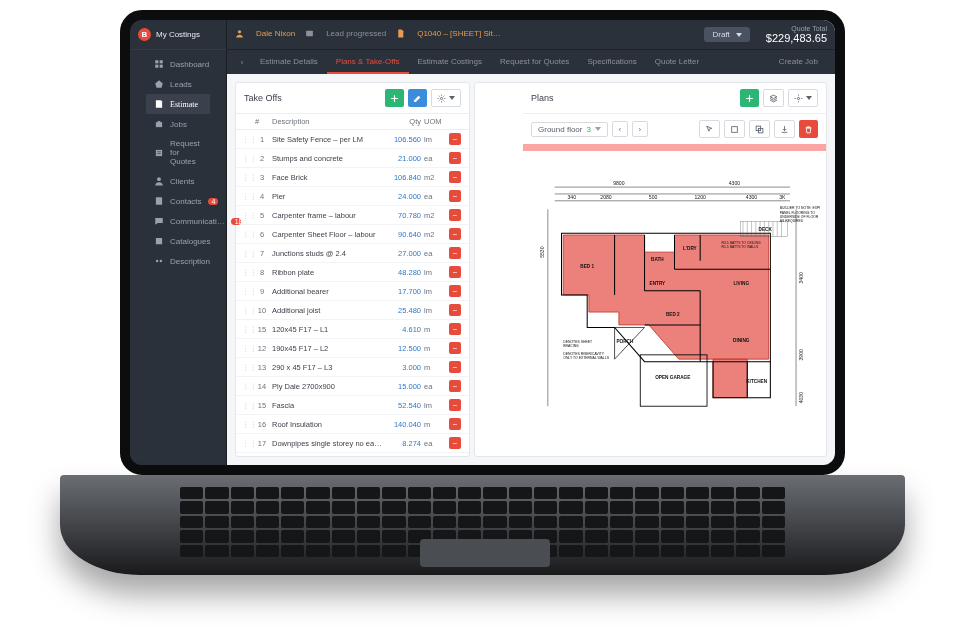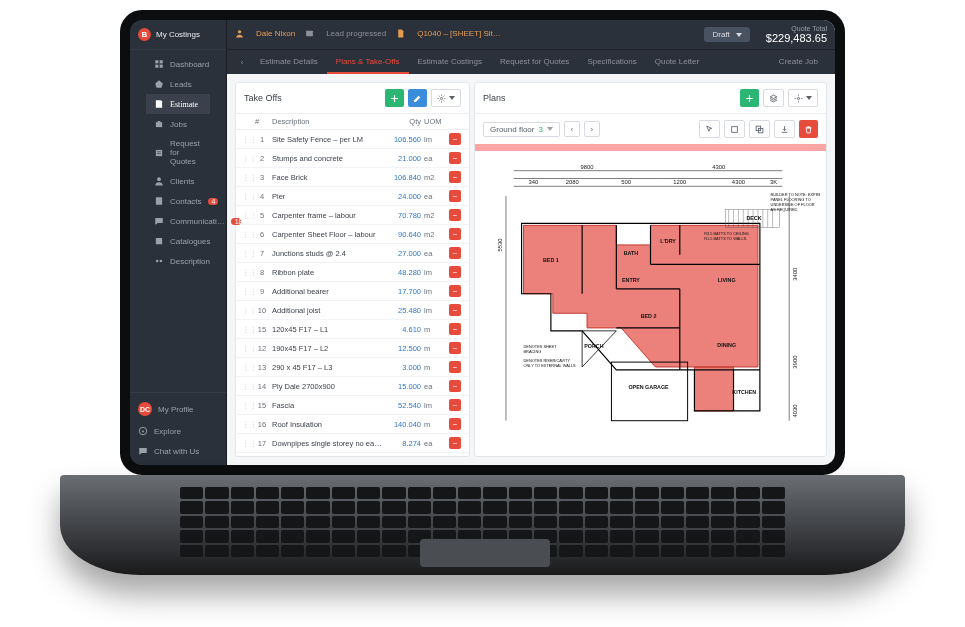--- a/index.html
+++ b/index.html
@@ -93,21 +93,21 @@
   .thead{color:#6b717c;border-bottom:1px solid #eceef2;font-size:7.5px;}
   .trow{border-bottom:1px solid #f2f3f6;font-size:7.5px;}
   .trow .grip{color:#c4c8cf;cursor:grab;}
   .trow .num{color:#6b717c;text-align:center;}
   .trow .desc{color:#3a3f47;white-space:nowrap;overflow:hidden;text-overflow:ellipsis;}
   .trow .qty{color:#2f78c9;text-align:right;cursor:pointer;}
   .trow .uom{color:#6b717c;}
   .trow .del{width:12px;height:12px;border-radius:2px;background:#e74b3c;color:#fff;display:flex;align-items:center;justify-content:center;font-size:8px;cursor:pointer;}
 
   
-  .plans{flex:1;}
+  .plans{flex:1;padding-left:48px;}
   .plans-toolbar{display:flex;align-items:center;gap:4px;padding:6px 8px;border-bottom:7px solid #fca5a5;}
   .select{border:1px solid #d7dbe1;border-radius:2px;padding:2px 6px;display:flex;align-items:center;gap:4px;cursor:pointer;color:#5b616b;}
   .select::after{content:"";border-left:3px solid transparent;border-right:3px solid transparent;border-top:4px solid #9aa1ad;}
   .nav-arrow{width:16px;height:16px;border:1px solid #d7dbe1;border-radius:2px;display:flex;align-items:center;justify-content:center;color:#6b717c;cursor:pointer;}
   .drawing{flex:1;margin:6px;position:relative;background:#fff;overflow:hidden;}
   .drawing svg{position:absolute;inset:0;width:100%;height:100%;}
   .th-right{text-align:right;}
 </style>
 </head>
 <body>
@@ -204,43 +204,20 @@
             </div>
             <div class="nav-item">
               <span class="nav-icon">
                 <svg viewBox="0 0 16 16">
                   <circle cx="5" cy="8" r="2"></circle>
                   <circle cx="11" cy="8" r="2"></circle>
                   <path d="M7 8h2"></path>
                 </svg>
               </span>
               <span>Description</span>
-            </div>
-          </div>
-        <div class="sidebar-bottom" id="nav-bottom">
-            <div class="nav-item">
-              <span class="avatar">DC</span>
-              <span>My Profile</span>
-            </div>
-            <div class="nav-item">
-              <span class="nav-icon">
-                <svg viewBox="0 0 16 16">
-                  <circle cx="8" cy="8" r="6" fill="none" stroke="currentColor" stroke-width="1.5"></circle>
-                  <path d="M6 10l2-4 2 4z"></path>
-                </svg>
-              </span>
-              <span>Explore</span>
-            </div>
-            <div class="nav-item">
-              <span class="nav-icon">
-                <svg viewBox="0 0 16 16">
-                  <path d="M2 3h12v8H6l-4 3z"></path>
-                </svg>
-              </span>
-              <span>Chat with Us</span>
             </div>
           </div>
       </div>
 
       <div class="main">
 
         <div class="topbar">
           <div class="top-item">
             <span><svg viewBox="0 0 16 16">
                   <circle cx="8" cy="5" r="3"></circle>

